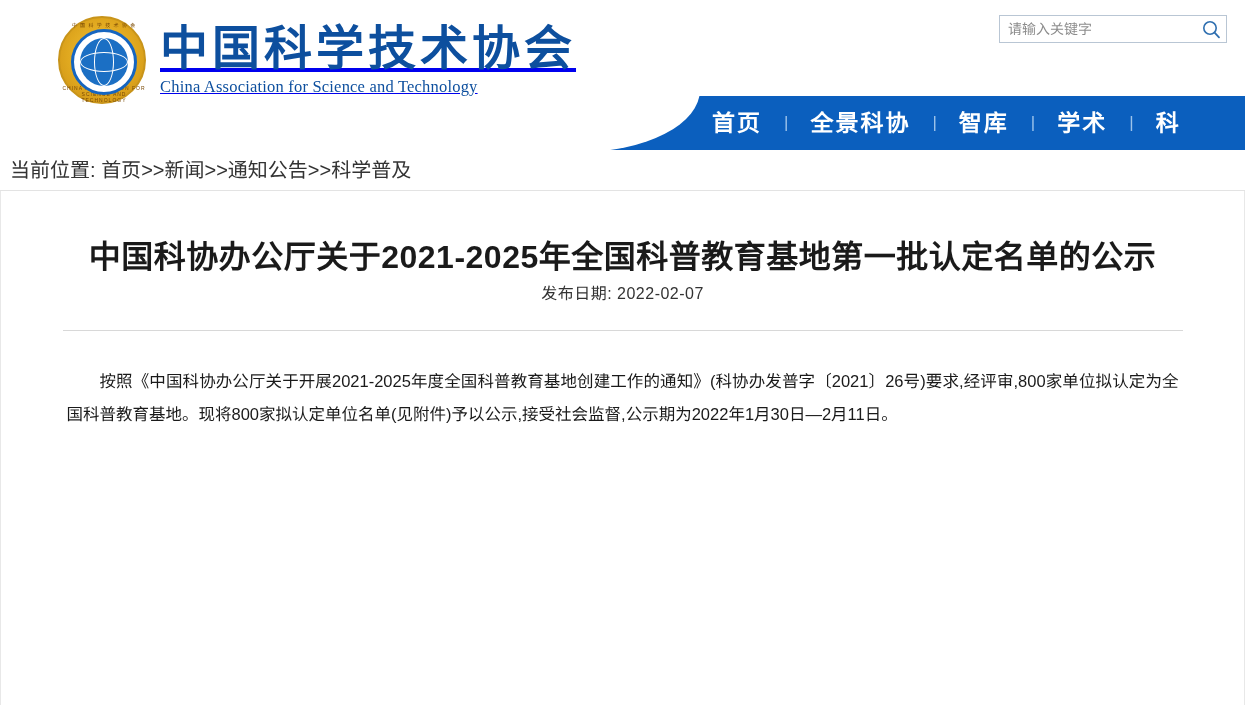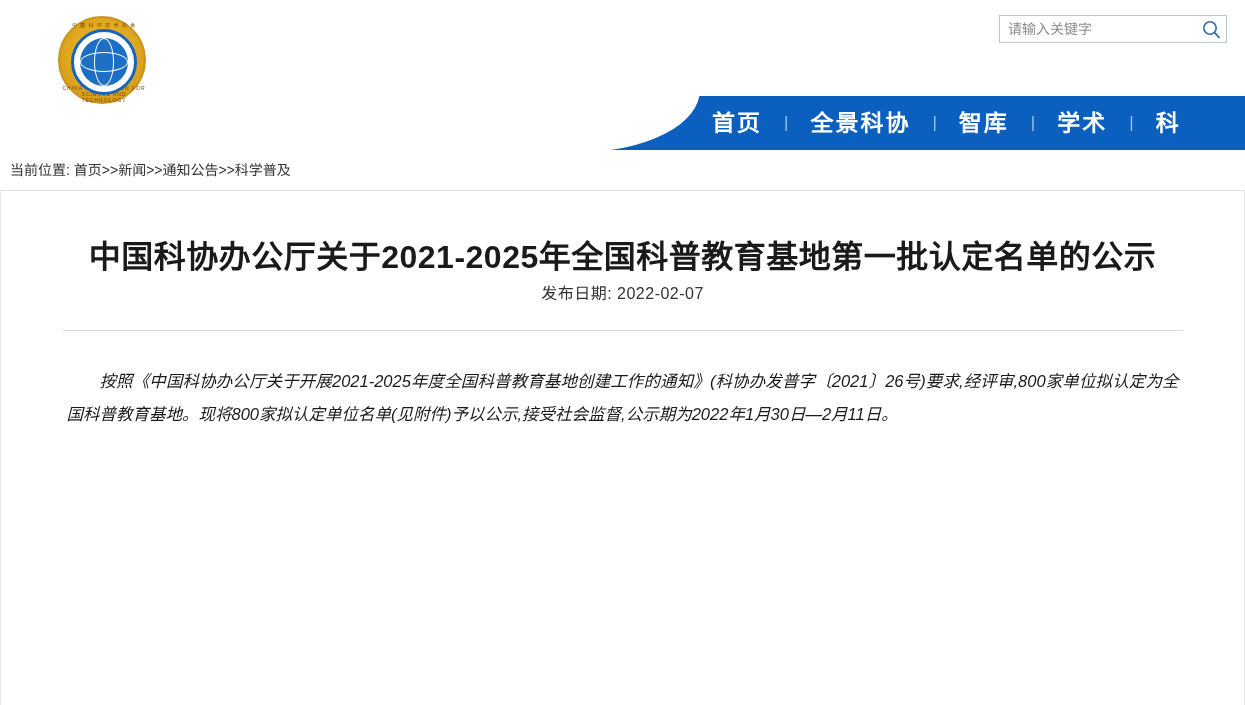--- a/index.html
+++ b/index.html
@@ -202,21 +202,21 @@
     color: #9cc3ea;
     font-size: 17px;
     font-weight: normal;
     line-height: 54px;
   }
 
   
   .breadcrumb {
     height: 40px;
     line-height: 40px;
-    font-size: 14px;
+    font-size: 20px;
     color: #333;
     padding-left: 10px;
     background: #ffffff;
     border-bottom: 1px solid #e3e3e3;
     white-space: nowrap;
   }
   .breadcrumb .bc-label { color: #333; }
   .breadcrumb .bc-link { color: #333; text-decoration: none; }
   .breadcrumb .bc-sep { color: #333; }
 
@@ -262,40 +262,43 @@
     margin-top: 34px;
     padding: 0 24px;
     font-size: 16.5px;
     line-height: 2.0;
     color: #1a1a1a;
     text-align: justify;
   }
   .article-body p {
     margin: 0 0 18px 0;
     text-indent: 2em;
-    font-style: italic;
   }
 </style>
 </head>
 <body>
 
 <div class="site-header">
 
   <div class="blue-band"></div>
   <div class="band-wedge"></div>
 
   <a class="logo-area" href="#">
     <span class="emblem">
       <span class="arc-text">
         <span class="arc-top">中 国 科 学 技 术 协 会</span>
         <span class="arc-bottom">CHINA ASSOCIATION FOR SCIENCE AND TECHNOLOGY</span>
       </span>
       <span class="inner-ring">
         <span class="globe"></span>
       </span>
+    </span>
+    <span class="wordmark">
+      <span class="cn">中国科学技术协会</span>
+      <span class="en">China Association for Science and Technology</span>
     </span>
   </a>
 
   <div class="search-box">
     <input class="search-input" type="text" placeholder="请输入关键字" style="">
     <button class="search-btn">
       <svg width="20" height="20" viewBox="0 0 20 20">
         <circle cx="9" cy="9" r="6.2" fill="none" stroke="#2f6fb0" stroke-width="1.6"></circle>
         <line x1="13.6" y1="13.6" x2="18" y2="18.4" stroke="#2f6fb0" stroke-width="1.8" stroke-linecap="round"></line>
       </svg>

